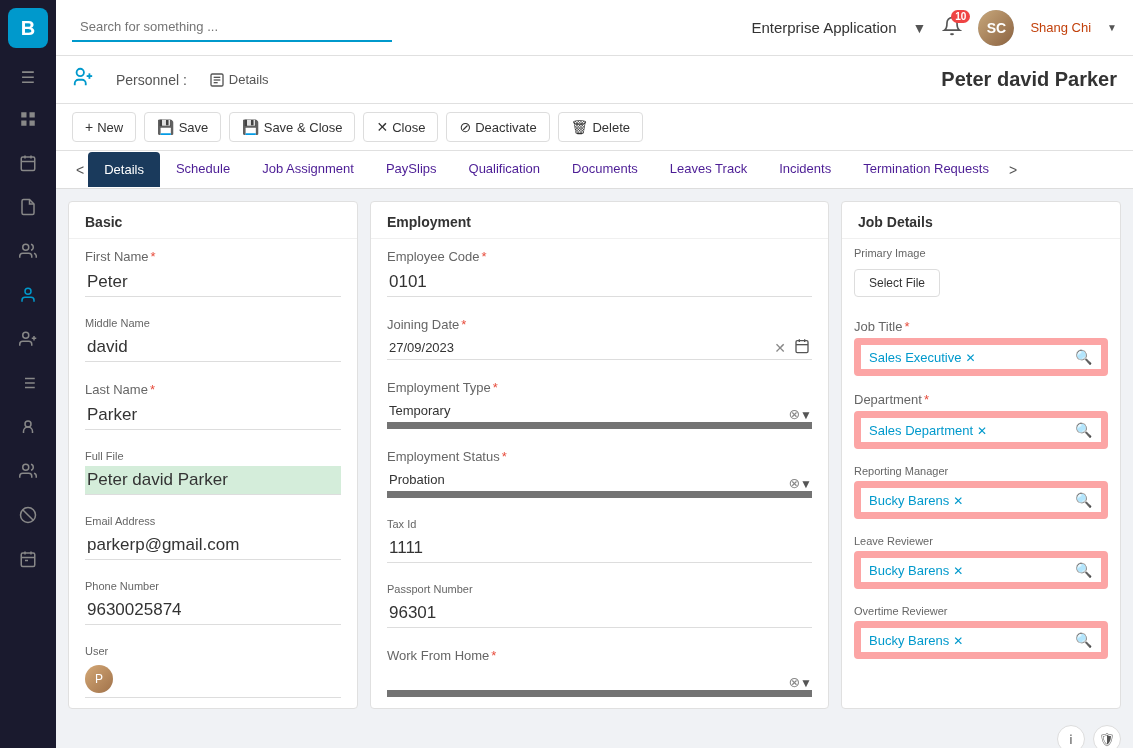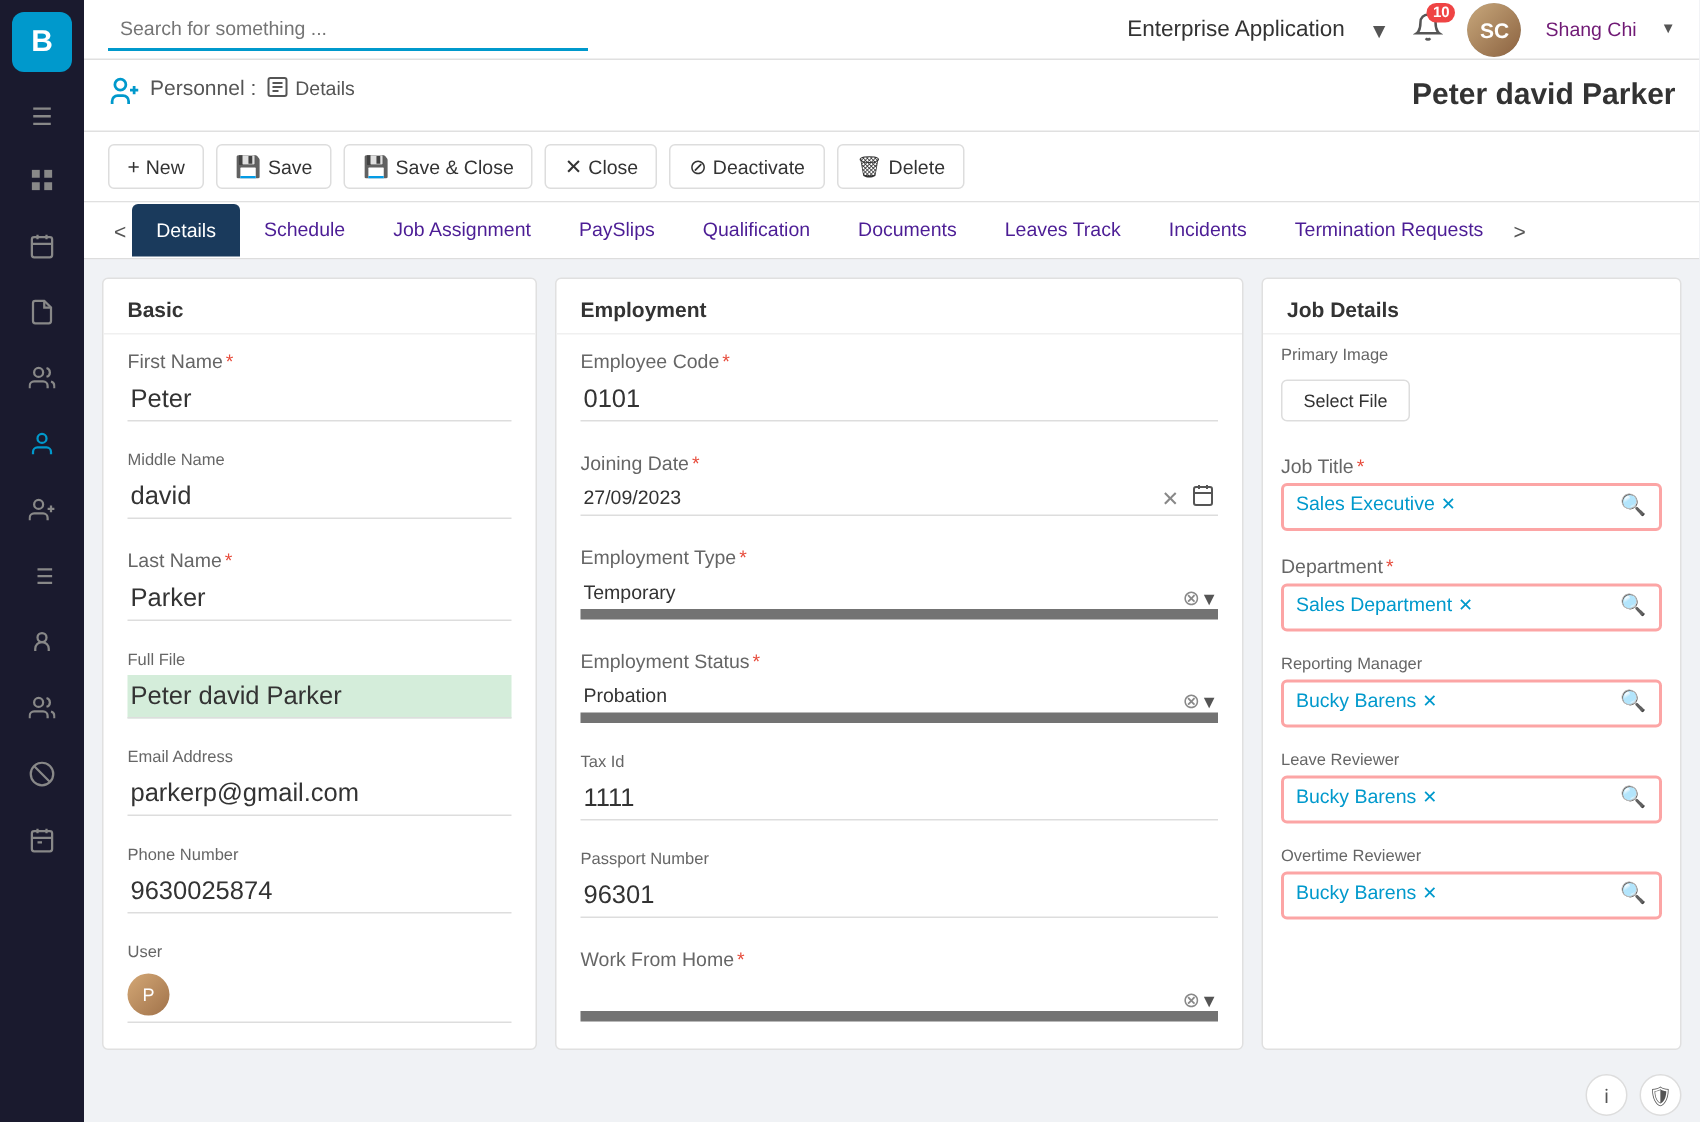--- a/index.html
+++ b/index.html
@@ -9,33 +9,33 @@
     .sidebar { width: 56px; background: #1a1a2e; display: flex; flex-direction: column; align-items: center; padding: 8px 0; gap: 4px; flex-shrink: 0; }
     .sidebar-logo { width: 40px; height: 40px; background: #0099cc; border-radius: 8px; display: flex; align-items: center; justify-content: center; color: white; font-weight: bold; font-size: 20px; margin-bottom: 8px; }
     .sidebar-hamburger { color: #888; font-size: 16px; padding: 8px; cursor: pointer; }
     .sidebar-item { width: 40px; height: 40px; display: flex; align-items: center; justify-content: center; border-radius: 8px; color: #888; cursor: pointer; font-size: 16px; }
     .sidebar-item.active { color: #0099cc; }
 
     
     .main { flex: 1; display: flex; flex-direction: column; overflow: hidden; }
 
     
-    .header { background: white; height: 40px; display: flex; align-items: center; padding: 14px 16px; gap: 16px; border-bottom: 1px solid #e0e0e0; flex-shrink: 0; }
+    .header { background: white; height: 56px; display: flex; align-items: center; padding: 14px 16px; gap: 16px; border-bottom: 1px solid #e0e0e0; flex-shrink: 0; }
     .search-box { flex: 1; max-width: 320px; position: relative; }
     .search-box input { width: 100%; border: none; border-bottom: 2px solid #0099cc; padding: 6px 8px; outline: none; font-size: 13px; color: #333; background: transparent; }
     .header-right { margin-left: auto; display: flex; align-items: center; gap: 16px; }
     .enterprise-label { font-size: 15px; color: #333; font-weight: 500; }
     .filter-icon { color: #555; cursor: pointer; font-size: 14px; }
     .bell-wrapper { position: relative; cursor: pointer; }
     .bell-badge { position: absolute; top: -6px; right: -8px; background: #ef4444; color: white; border-radius: 10px; font-size: 10px; padding: 1px 4px; font-weight: bold; }
     .avatar { width: 36px; height: 36px; border-radius: 50%; background: #ccc; overflow: hidden; display: flex; align-items: center; justify-content: center; }
-    .user-name { font-size: 13px; color: #701a75; font-weight: 500; }
+    .user-name { font-size: 13px; color: #c2410c; font-weight: 500; }
     .chevron-down { color: #555; font-size: 10px; }
     .page-header { background: white; padding: 10px 16px; display: flex; align-items: center; justify-content: space-between; border-bottom: 1px solid #e0e0e0; }
-    .breadcrumb { display: flex; align-items: flex-start; gap: 6px; color: #555; }
+    .breadcrumb { display: flex; align-items: center; gap: 22px; color: #555; }
     .breadcrumb-icon { font-size: 18px; color: #0099cc; }
     .breadcrumb-text { font-size: 14px; color: #555; }
     .breadcrumb-detail { display: flex; align-items: center; gap: 4px; font-size: 14px; color: #555; }
     .page-title { font-size: 20px; color: #333; font-weight: 600; }
 
     
     .toolbar { background: white; padding: 8px 16px; display: flex; align-items: center; gap: 8px; border-bottom: 1px solid #e0e0e0; flex-shrink: 0; }
     .toolbar-btn { display: flex; align-items: center; gap: 4px; padding: 6px 12px; border: 1px solid #ddd; border-radius: 4px; background: white; cursor: pointer; font-size: 12px; color: #333; }
     .toolbar-btn .btn-icon { font-size: 14px; }
 
@@ -67,21 +67,21 @@
     .field-with-actions input { flex: 1; border: none; padding: 4px 2px; font-size: 13px; color: #333; outline: none; background: transparent; }
     .field-icon-btn { background: none; border: none; cursor: pointer; color: #888; font-size: 14px; padding: 2px; }
 
     .select-wrapper { display: flex; align-items: flex-end; border-bottom: 7px solid #737373; }
     .select-wrapper input { flex: 1; border: none; padding: 4px 2px; font-size: 13px; color: #333; outline: none; background: transparent; }
     .select-clear { background: none; border: none; cursor: pointer; color: #888; font-size: 14px; }
     .select-arrow { background: none; border: none; cursor: pointer; color: #555; font-size: 12px; }
 
     
     .job-field-group { padding: 8px 12px; }
-    .tag-input { display: flex; flex-wrap: wrap; align-items: flex-start; border: 2px solid #fca5a5; border-radius: 4px; padding: 4px 8px; min-height: 32px; }
+    .tag-input { display: flex; flex-wrap: wrap; align-items: flex-end; border: 7px solid #fca5a5; border-radius: 4px; padding: 4px 8px; min-height: 32px; }
     .tag { display: flex; align-items: center; gap: 4px; color: #0099cc; font-size: 12px; }
     .tag-remove { background: none; border: none; cursor: pointer; color: #0099cc; font-size: 12px; padding: 0; }
     .search-icon-btn { background: none; border: none; cursor: pointer; color: #888; font-size: 14px; margin-left: auto; }
     .select-file-btn { padding: 6px 14px; border: 1px solid #ddd; border-radius: 4px; background: white; cursor: pointer; font-size: 12px; color: #333; }
   </style>
 </head>
 <body>
 
 <div class="sidebar">
   <div class="sidebar-logo">B</div>

